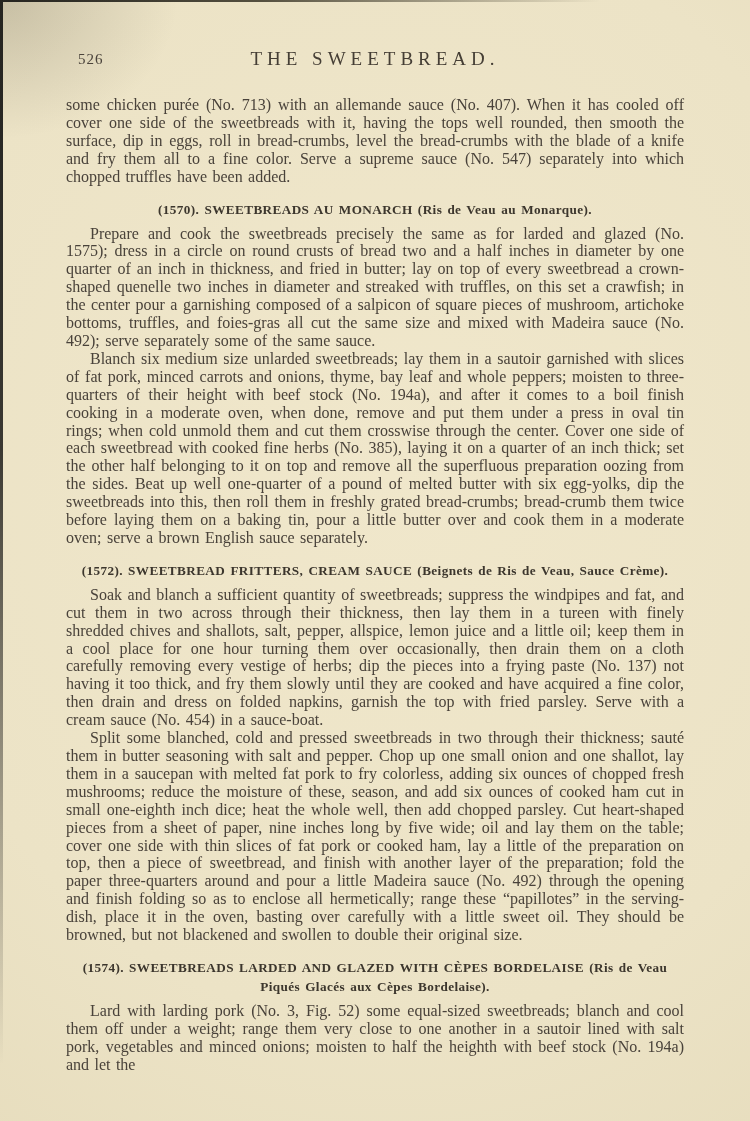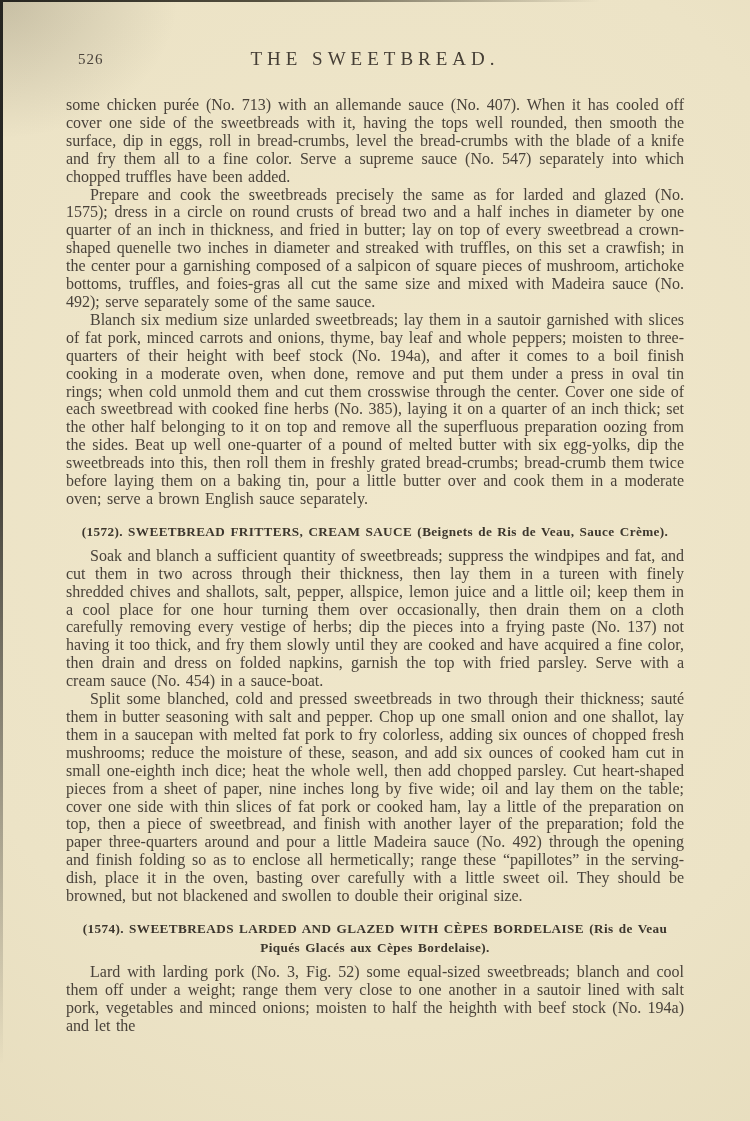--- a/index.html
+++ b/index.html
@@ -88,20 +88,21 @@
   <div class="content">
 
     <div class="running-header">
       <span class="page-num">526</span>
       <h1 class="head-title">THE SWEETBREAD.</h1>
     </div>
 
     <p class="body cont">some chicken purée (No. 713) with an allemande sauce (No. 407).  When it has cooled off cover one side of the sweetbreads with it, having the tops well rounded, then smooth the surface, dip in eggs, roll in bread-crumbs, level the bread-crumbs with the blade of a knife and fry them all to a fine color.  Serve a supreme sauce (No. 547) separately into which chopped truffles have been added.</p>
 
     <section>
+      <h2 class="heading">(1570). SWEETBREADS AU MONARCH (Ris de Veau au Monarque).</h2>
       <p class="body">Prepare and cook the sweetbreads precisely the same as for larded and glazed (No. 1575); dress in a circle on round crusts of bread two and a half inches in diameter by one quarter of an inch in thickness, and fried in butter; lay on top of every sweetbread a crown-shaped quenelle two inches in diameter and streaked with truffles, on this set a crawfish; in the center pour a garnishing composed of a salpicon of square pieces of mushroom, artichoke bottoms, truffles, and foies-gras all cut the same size and mixed with Madeira sauce (No. 492); serve separately some of the same sauce.</p>
     </section>
 
     <section>
       <p class="body">Blanch six medium size unlarded sweetbreads; lay them in a sautoir garnished with slices of fat pork, minced carrots and onions, thyme, bay leaf and whole peppers; moisten to three-quarters of their height with beef stock (No. 194a), and after it comes to a boil finish cooking in a moderate oven, when done, remove and put them under a press in oval tin rings; when cold unmold them and cut them crosswise through the center.  Cover one side of each sweetbread with cooked fine herbs (No. 385), laying it on a quarter of an inch thick; set the other half belonging to it on top and remove all the superfluous preparation oozing from the sides. Beat up well one-quarter of a pound of melted butter with six egg-yolks, dip the sweetbreads into this, then roll them in freshly grated bread-crumbs; bread-crumb them twice before laying them on a baking tin, pour a little butter over and cook them in a moderate oven; serve a brown English sauce separately.</p>
     </section>
 
     <section>
       <h2 class="heading">(1572). SWEETBREAD FRITTERS, CREAM SAUCE (Beignets de Ris de Veau, Sauce Crème).</h2>
       <p class="body">Soak and blanch a sufficient quantity of sweetbreads; suppress the windpipes and fat, and cut them in two across through their thickness, then lay them in a tureen with finely shredded chives and shallots, salt, pepper, allspice, lemon juice and a little oil; keep them in a cool place for one hour turning them over occasionally, then drain them on a cloth carefully removing every vestige of herbs; dip the pieces into a frying paste (No. 137) not having it too thick, and fry them slowly until they are cooked and have acquired a fine color, then drain and dress on folded napkins, garnish the top with fried parsley.  Serve with a cream sauce (No. 454) in a sauce-boat.</p>

